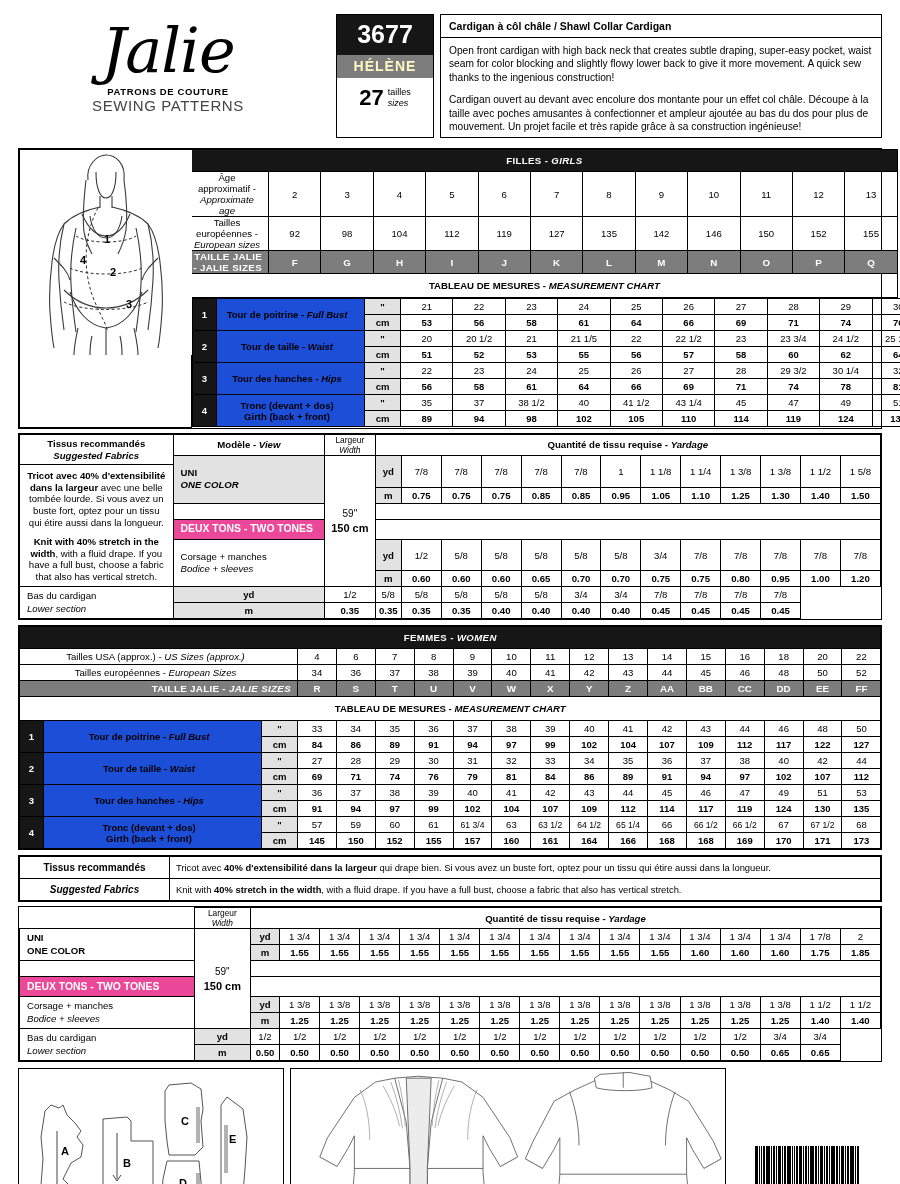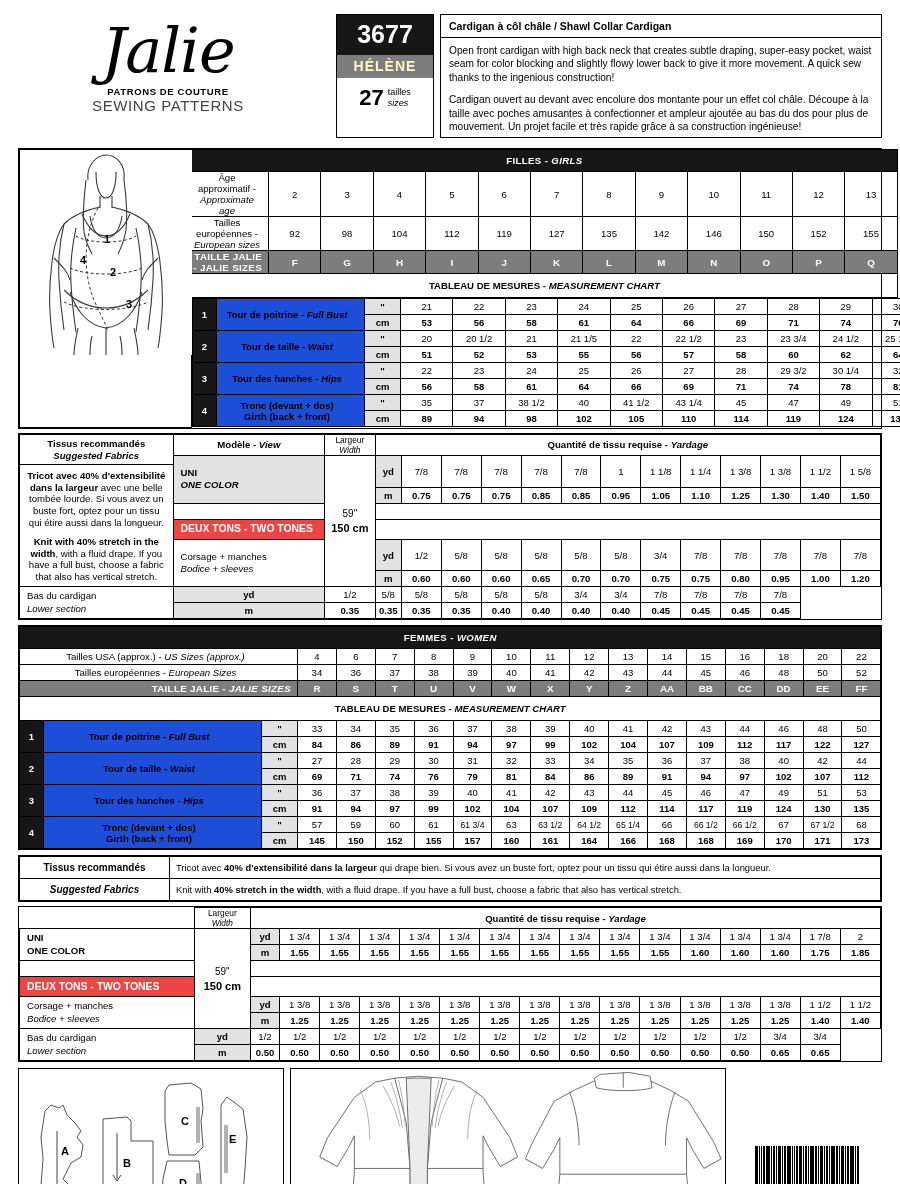--- a/index.html
+++ b/index.html
@@ -5,21 +5,21 @@
   html,body{margin:0;padding:0;background:#fff;}
   body{width:900px;height:1184px;font-family:"Liberation Sans",sans-serif;color:#000;-webkit-font-smoothing:none;}
   .page{position:relative;width:900px;height:948px;box-sizing:border-box;padding:0;}
 
   
   table{border-collapse:collapse;}
   td,th{padding:0;margin:0;}
   .blk{background:#161616;color:#fff;}
   .gry{background:#7d7d7d;color:#fff;}
   .lgry{background:#e2e2e2;color:#000;}
-  .dgry{background:#ef4444;color:#fff;margin-left:16px;}
+  .dgry{background:#ec4899;color:#fff;margin-left:16px;}
   .c{text-align:center;}
   .bold{font-weight:bold;}
   .ital{font-style:italic;}
 
   
   .header{display:flex;padding:14px 18px 6px 18px;}
   .logo-wrap{width:300px;display:flex;flex-direction:column;align-items:center;justify-content:flex-start;padding-top:6px;}
   .logo-script{font-family:"DejaVu Serif",serif;font-style:italic;font-size:62px;line-height:62px;letter-spacing:-1px;}
   .logo-sub1{font-size:9.5px;font-weight:bold;letter-spacing:.6px;margin-top:4px;}
   .logo-sub2{font-size:15px;letter-spacing:.6px;color:#444;}

